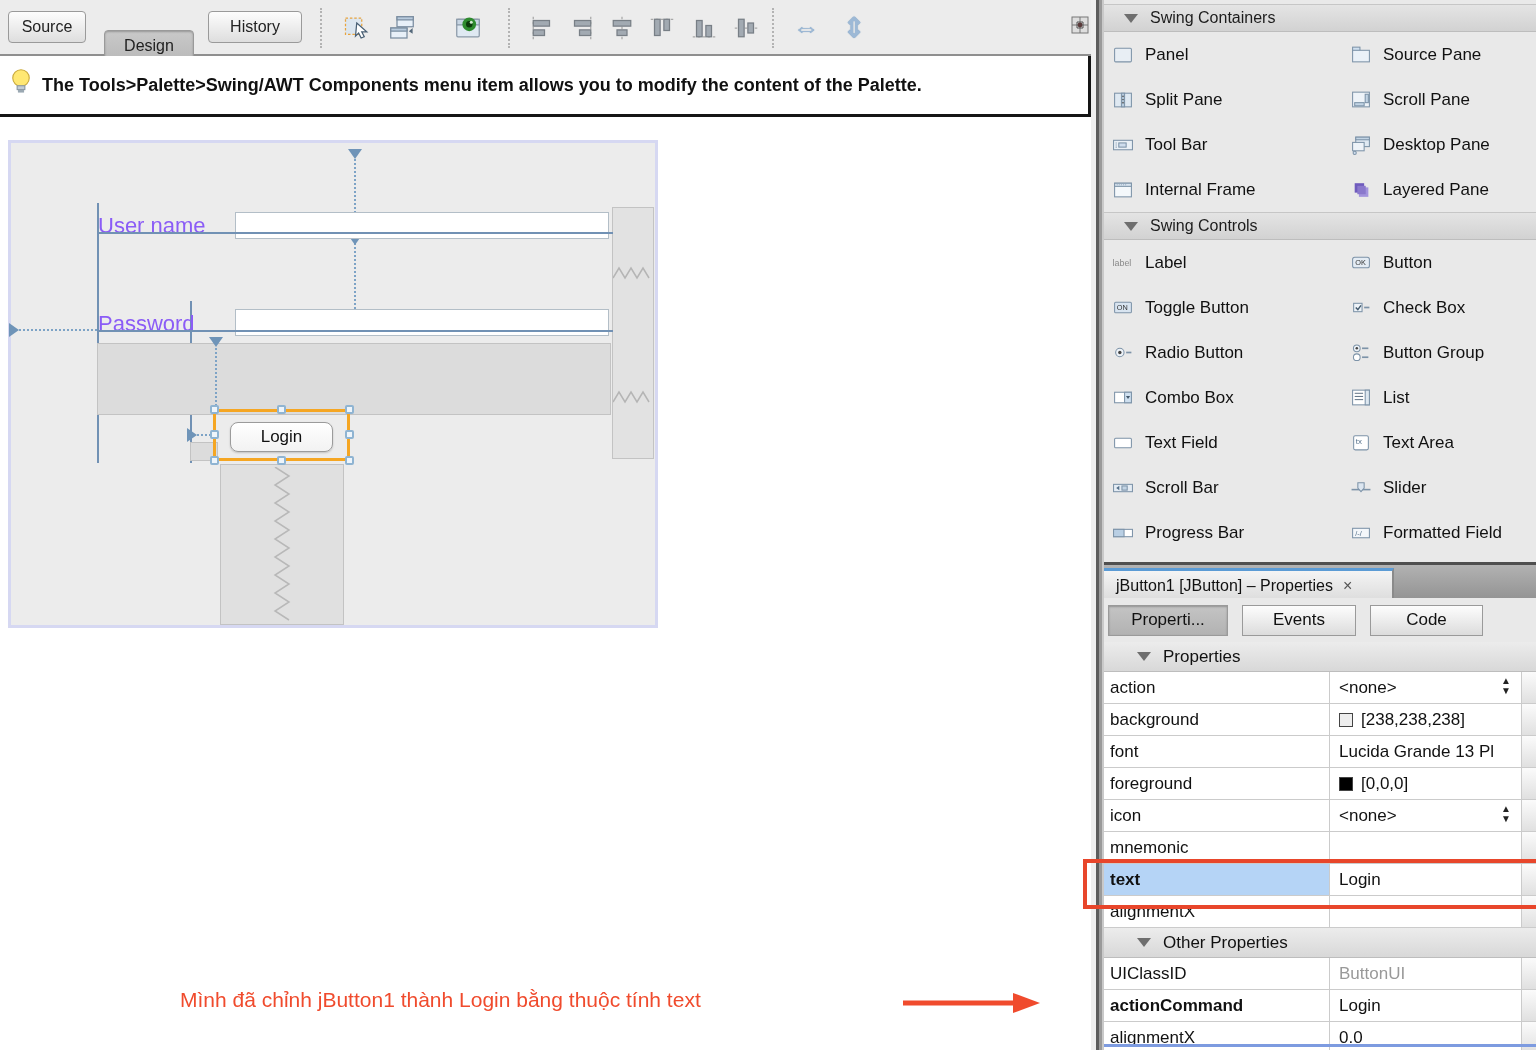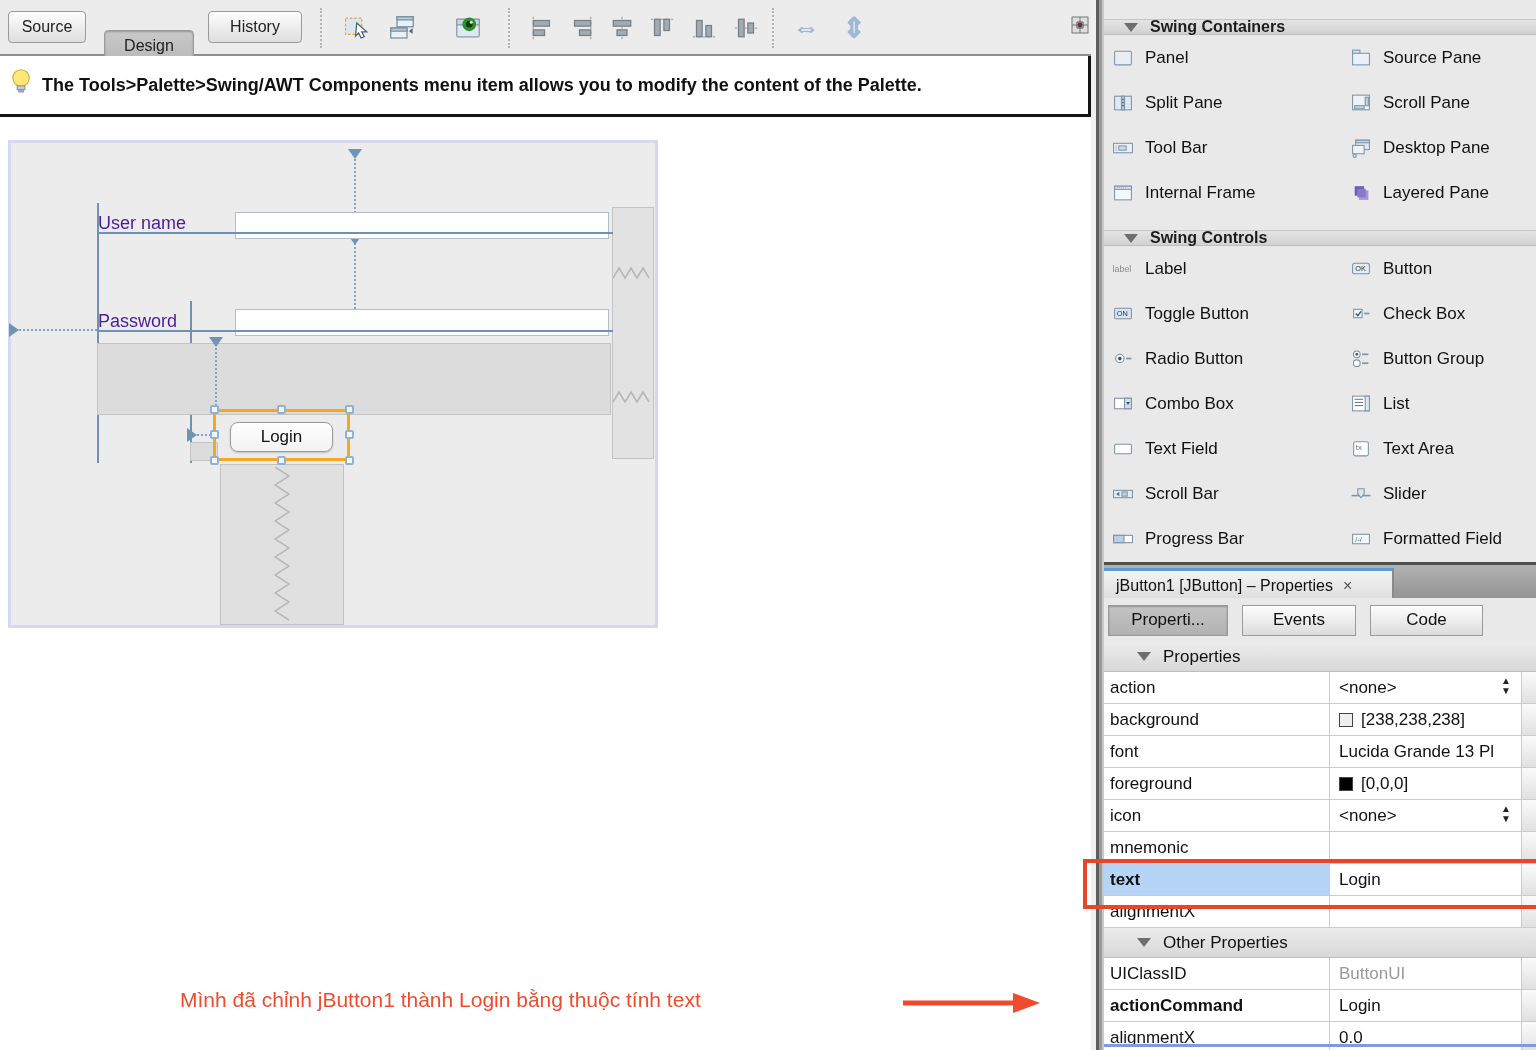--- a/index.html
+++ b/index.html
@@ -29,44 +29,44 @@
   #canvas { position:absolute; left:8px; top:23px; width:650px; height:488px;
     background:#ececec; border:3px solid #d6d8f2; }
   .guide-v { position:absolute; width:2px; background:#7191b4; }
   .guide-h { position:absolute; height:2px; background:#7191b4; z-index:5; }
   .dot-v { position:absolute; width:0; border-left:2px dotted #7da3c6; }
   .dot-h { position:absolute; height:0; border-top:2px dotted #7da3c6; }
   .tri-down { position:absolute; width:0; height:0; border-left:7px solid transparent;
     border-right:7px solid transparent; border-top:10px solid #6f94b8; }
   .tri-right { position:absolute; width:0; height:0; border-top:7px solid transparent;
     border-bottom:7px solid transparent; border-left:10px solid #6f94b8; }
-  .form-label { position:absolute; font-size:18px; color:#4c1d95; }
+  .form-label { position:absolute; font-size:22px; color:#8b5cf6; }
   .text-field { position:absolute; background:#fff; border:1px solid #b3bec7; height:27px; width:374px; }
   .gray-bar { position:absolute; background:#dcdcdc; border:1px solid #c3c3c3; }
   .sel-rect { position:absolute; border:3px solid #f5a623; background:transparent; }
   .handle { position:absolute; width:9px; height:9px; background:#eef5fb;
     border:2px solid #8fb4d2; border-radius:2px; z-index:8; }
   #login-btn { position:absolute; background:linear-gradient(#ffffff,#f2f2f2);
     border:1px solid #9b9b9b; border-radius:8px; font-size:17px; color:#111;
     display:flex; align-items:center; justify-content:center; box-shadow:0 1px 2px rgba(0,0,0,.18); z-index:7; }
 
   
   #annotation { left:180px; top:871px; font-size:21px; color:#f04b2d; z-index:20; }
   #anno-arrow { left:895px; top:866px; z-index:20; }
   #red-rect { left:1083px; top:859px; width:470px; height:50px; border:4px solid #e8462b; z-index:30; }
 
   
   #splitter { left:1091px; top:0; width:13px; height:1050px;
     background:linear-gradient(to right,#efefef 0 5px,#5d5d5d 5px 8px,#9a9a9a 8px 11px,#c9c9c9 11px); }
 
   
   #right-panel { left:1104px; top:0; width:432px; height:1050px; background:#e9e9e9; }
-  .pal-header { height:16px; display:flex; align-items:center; gap:12px; padding-left:20px;
+  .pal-header { height:28px; display:flex; align-items:center; gap:12px; padding-left:20px;
     background:linear-gradient(#e4e4e4,#d2d2d2); border-top:1px solid #c6c6c6; border-bottom:1px solid #bdbdbd;
-    font-size:16px; font-weight:700; color:#1c1c1c;margin-top:15px; }
+    font-size:16px; font-weight:400; color:#1c1c1c; }
   .pal-tri { width:0; height:0; border-left:7px solid transparent; border-right:7px solid transparent;
     border-top:9px solid #6e6e6e; }
   .pal-grid { display:grid; grid-template-columns:238px 1fr; }
   .pal-item { height:45px; display:flex; align-items:center; gap:9px; padding-left:8px; cursor:default; }
   .pal-item .icon { width:24px; height:22px; flex:0 0 24px; display:flex; align-items:center; }
   .pal-item .lbl { font-size:17px; color:#111; white-space:nowrap; }
 
   
   #tabstrip { position:absolute; left:0; top:562px; width:432px; height:36px;
     background:linear-gradient(#b2b2b2,#949494); border-top:3px solid #4f4f4f; }

